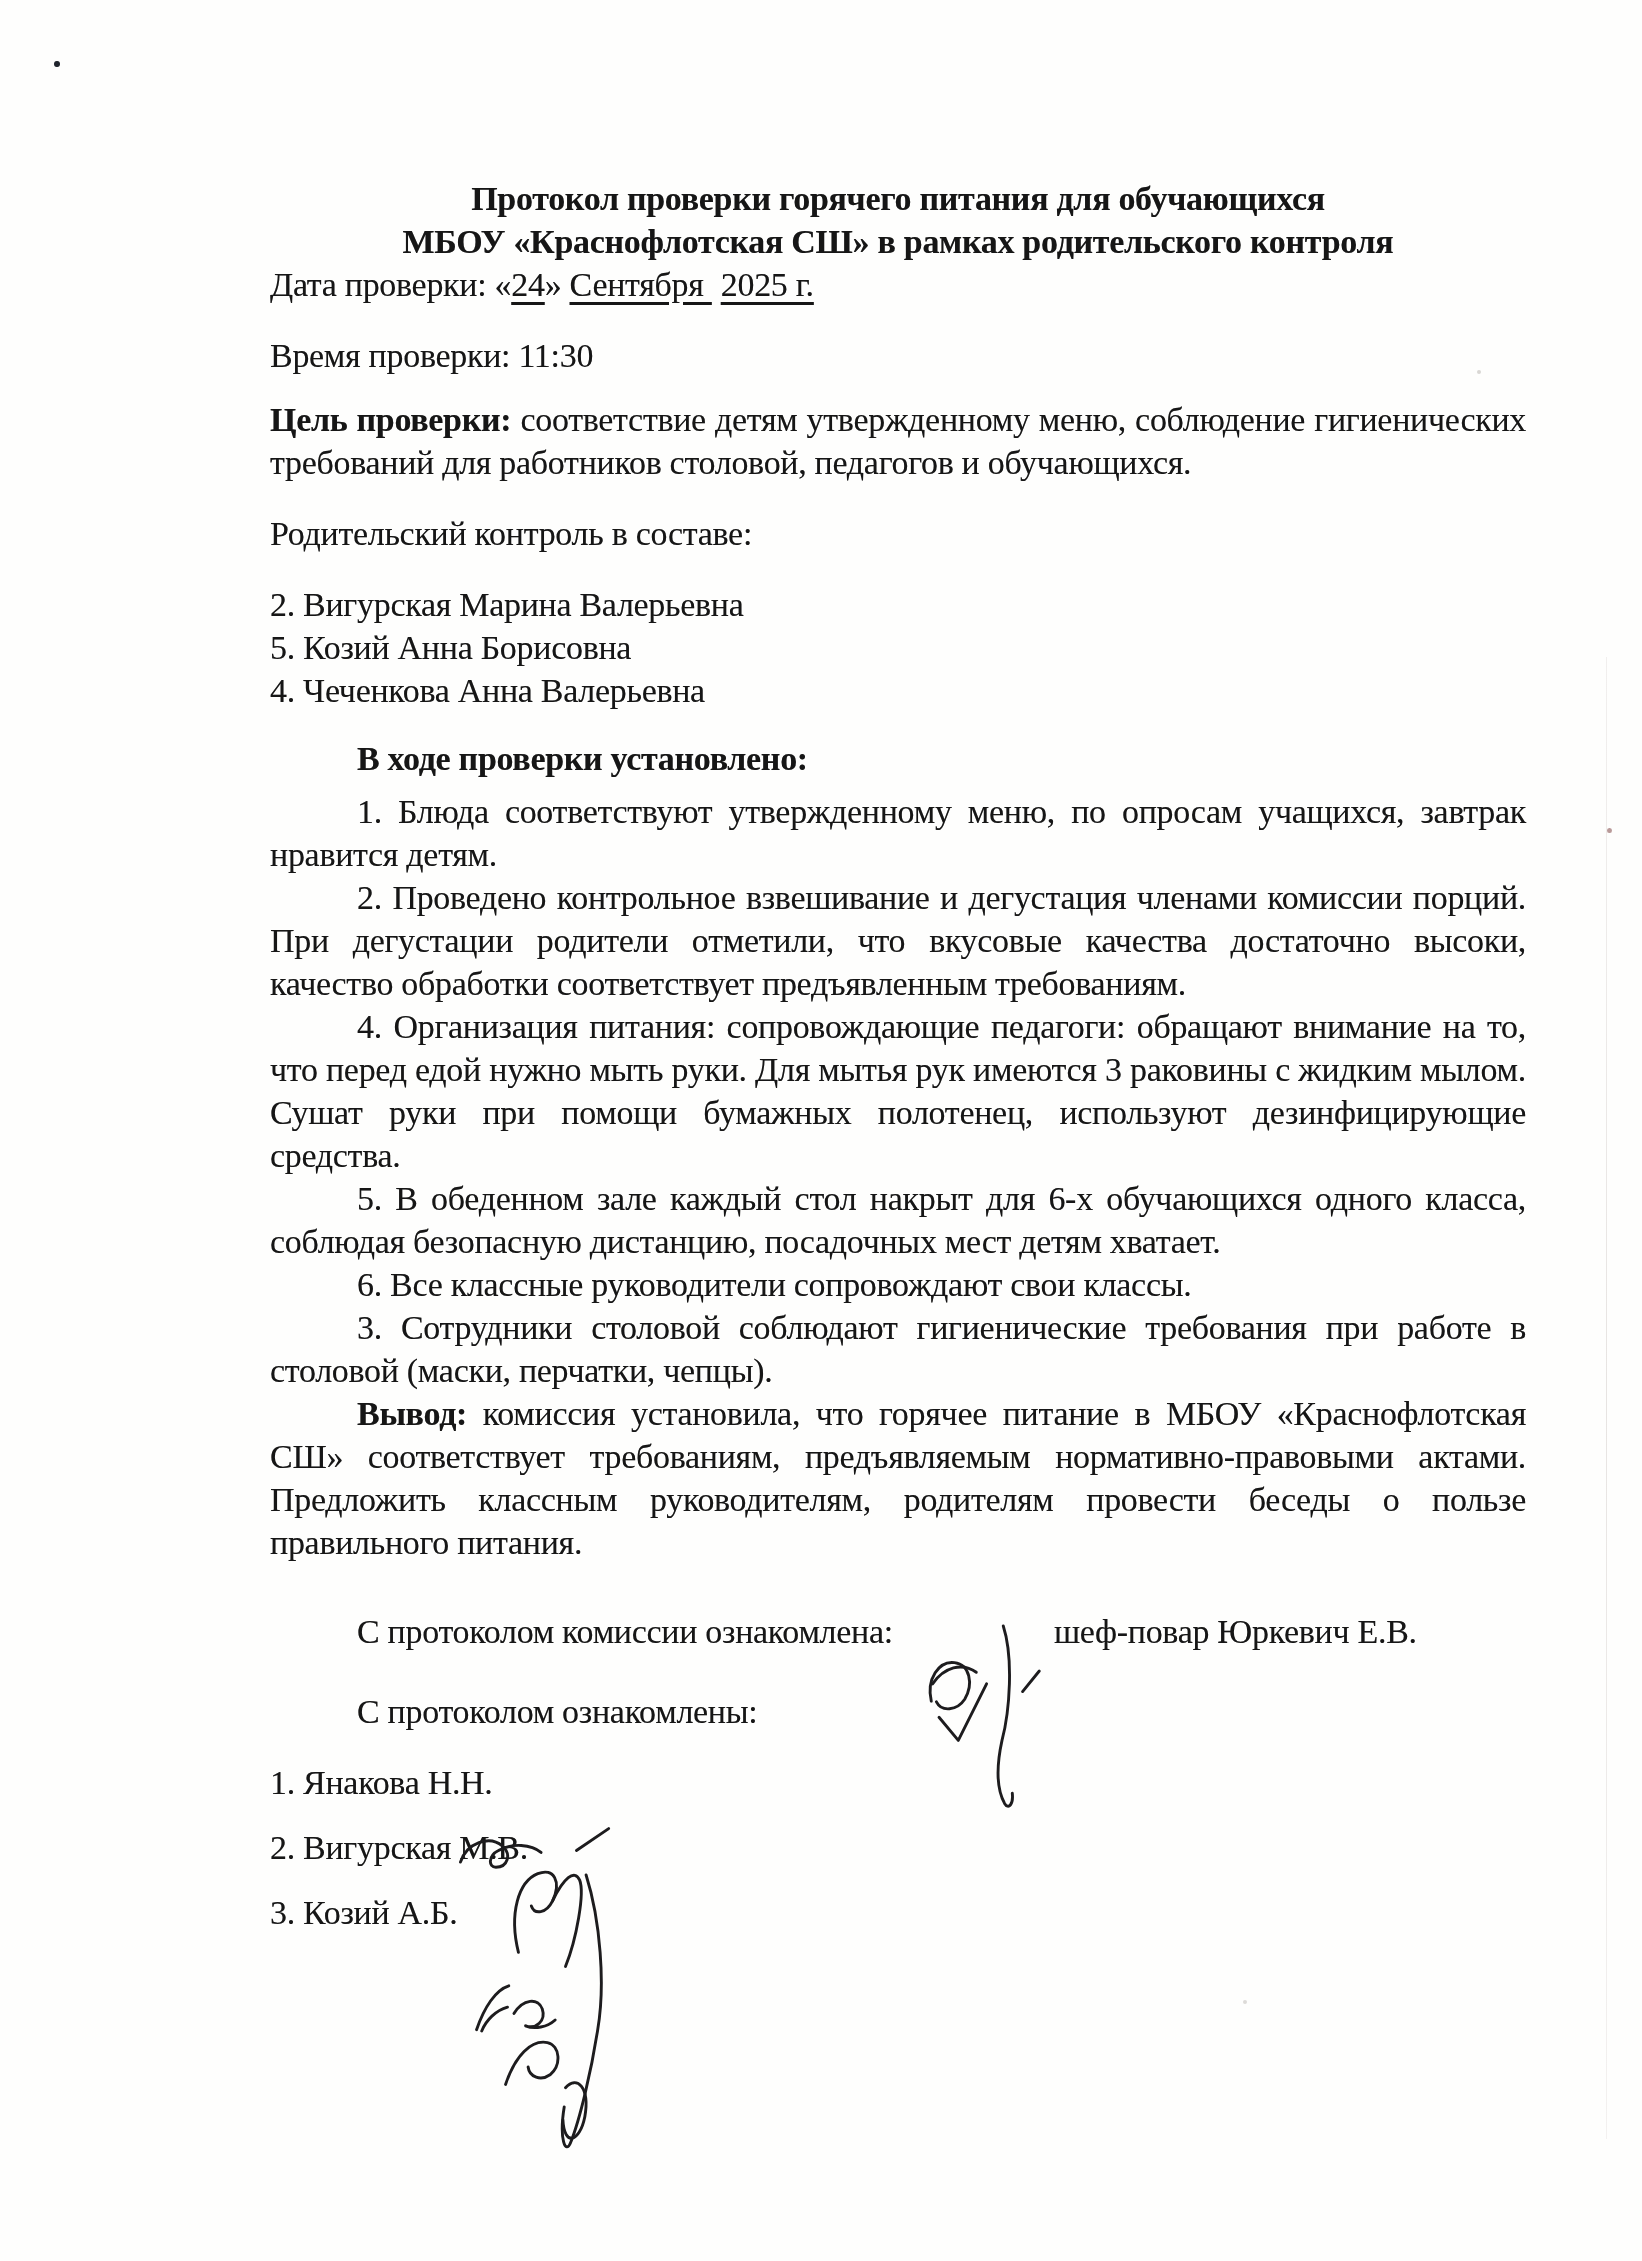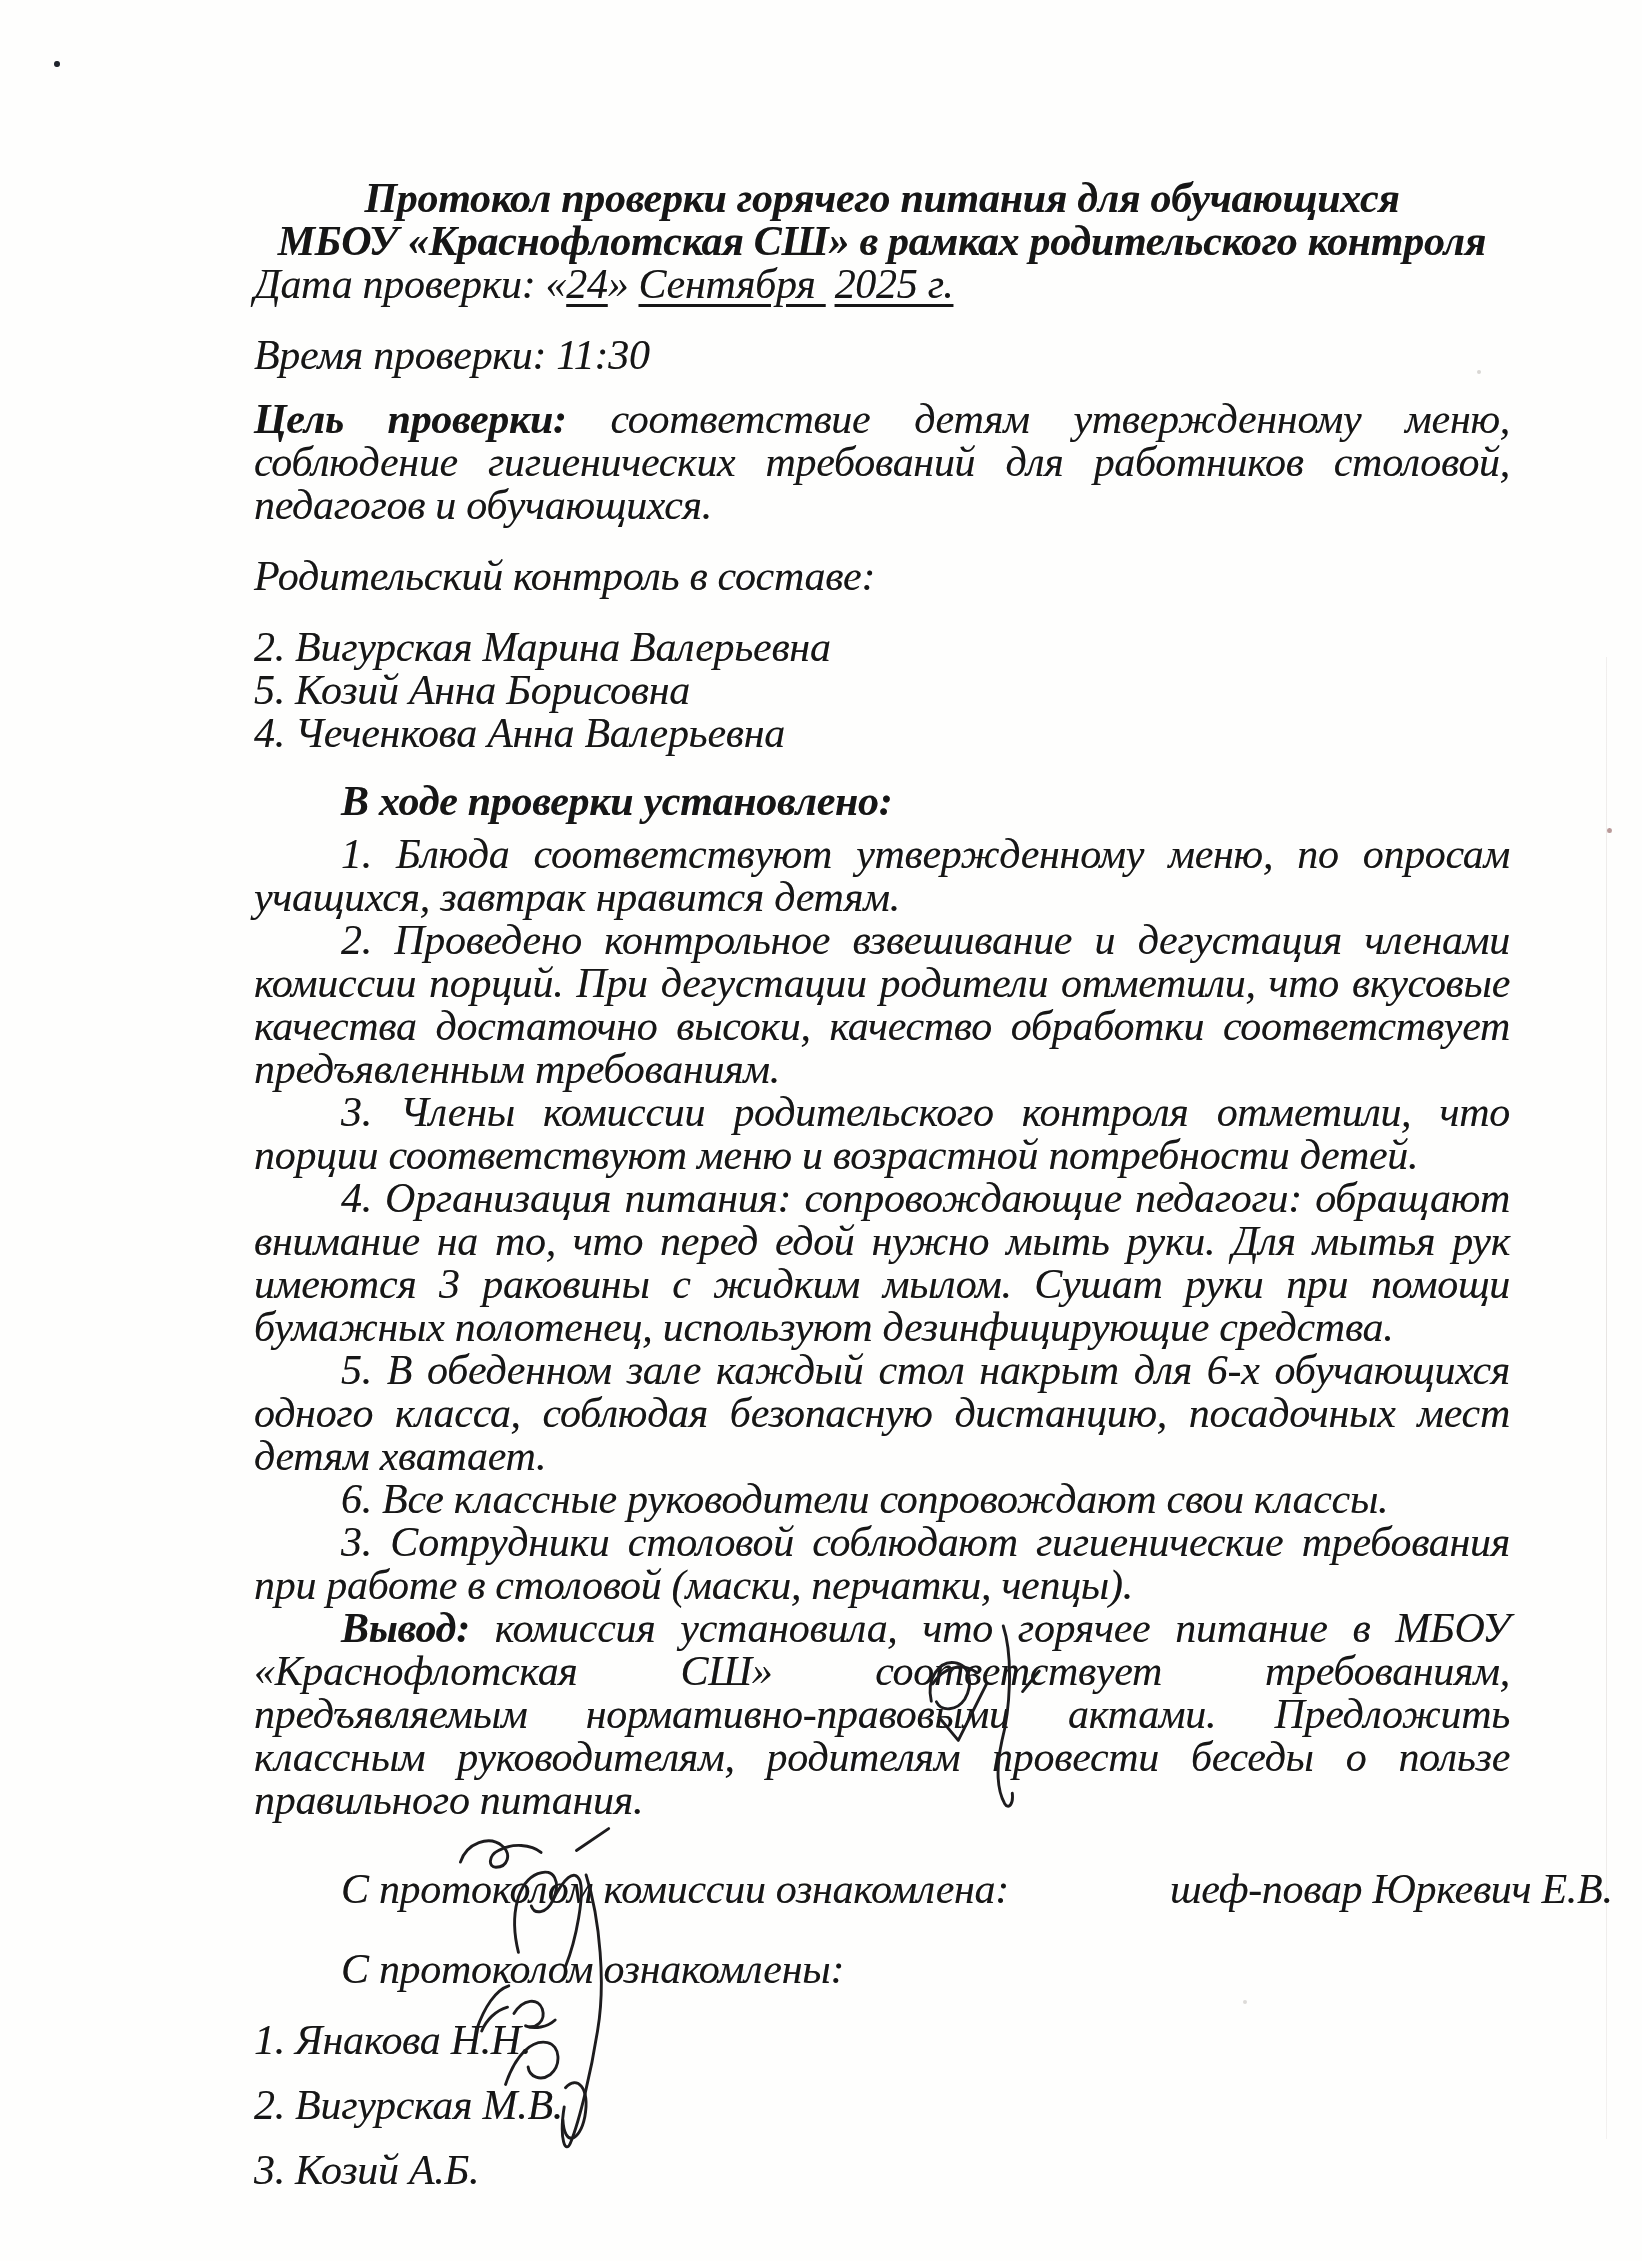--- a/index.html
+++ b/index.html
@@ -8,25 +8,24 @@
     width: 1643px; height: 2261px;
     font-family: "Liberation Serif", "DejaVu Serif", serif;
     position: relative; overflow: hidden;
   }
   .page {
     position: absolute; inset: 0;
     background: #fefefd;
     color: #161616;
   }
   .content {
-    position: absolute; left: 254px; top: 0; width: 1256px;
-    font-size: 42px; line-height: 43px;
+    position: absolute; left: 270px; top: 0; width: 1256px;
+    font-size: 34px; line-height: 43px;
     letter-spacing: -0.3px;
     text-shadow: 0 0 0.6px rgba(20,20,20,0.4);
-    font-style: italic;
   }
   .title {
     margin-top: 177px;
     text-align: center;
     font-weight: bold;
   }
   .para { text-align: justify; }
   .indent { text-indent: 87px; }
   .date-line { }
   .u {
@@ -92,21 +91,20 @@
       <li>2. Вигурская Марина Валерьевна</li>
       <li>5. Козий Анна Борисовна</li>
       <li>4. Чеченкова Анна Валерьевна</li>
     </ul>
 
     <p class="findings-heading indent">В ходе проверки установлено:</p>
 
     <div class="findings-block">
       <p class="para indent">1. Блюда соответствуют утвержденному меню, по опросам учащихся, завтрак нравится детям.</p>
       <p class="para indent">2. Проведено контрольное взвешивание и дегустация членами комиссии порций. При дегустации родители отметили, что вкусовые качества достаточно высоки, качество обработки соответствует предъявленным требованиям.</p>
-      <p class="para indent">3. Члены комиссии родительского контроля отметили, что порции соответствуют меню и возрастной потребности детей.</p>
       <p class="para indent">4. Организация питания: сопровождающие педагоги: обращают внимание на то, что перед едой нужно мыть руки. Для мытья рук имеются 3 раковины с жидким мылом. Сушат руки при помощи бумажных полотенец, используют дезинфицирующие средства.</p>
       <p class="para indent">5. В обеденном зале каждый стол накрыт для 6-х обучающихся одного класса, соблюдая безопасную дистанцию, посадочных мест детям хватает.</p>
       <p class="para indent">6. Все классные руководители сопровождают свои классы.</p>
       <p class="para indent">3. Сотрудники столовой соблюдают гигиенические требования при работе в столовой (маски, перчатки, чепцы).</p>
       <p class="para indent"><b>Вывод:</b><span> комиссия установила, что горячее питание в МБОУ «Краснофлотская СШ» соответствует требованиям, предъявляемым нормативно-правовыми актами. Предложить классным руководителям, родителям провести беседы о пользе правильного питания.</span></p>
     </div>
 
     <p class="ack-single indent"><span>С протоколом комиссии ознакомлена:</span><span class="sig-gap"></span><span>шеф-повар Юркевич Е.В.</span></p>
 
     <p class="ack-group indent">С протоколом ознакомлены:</p>

